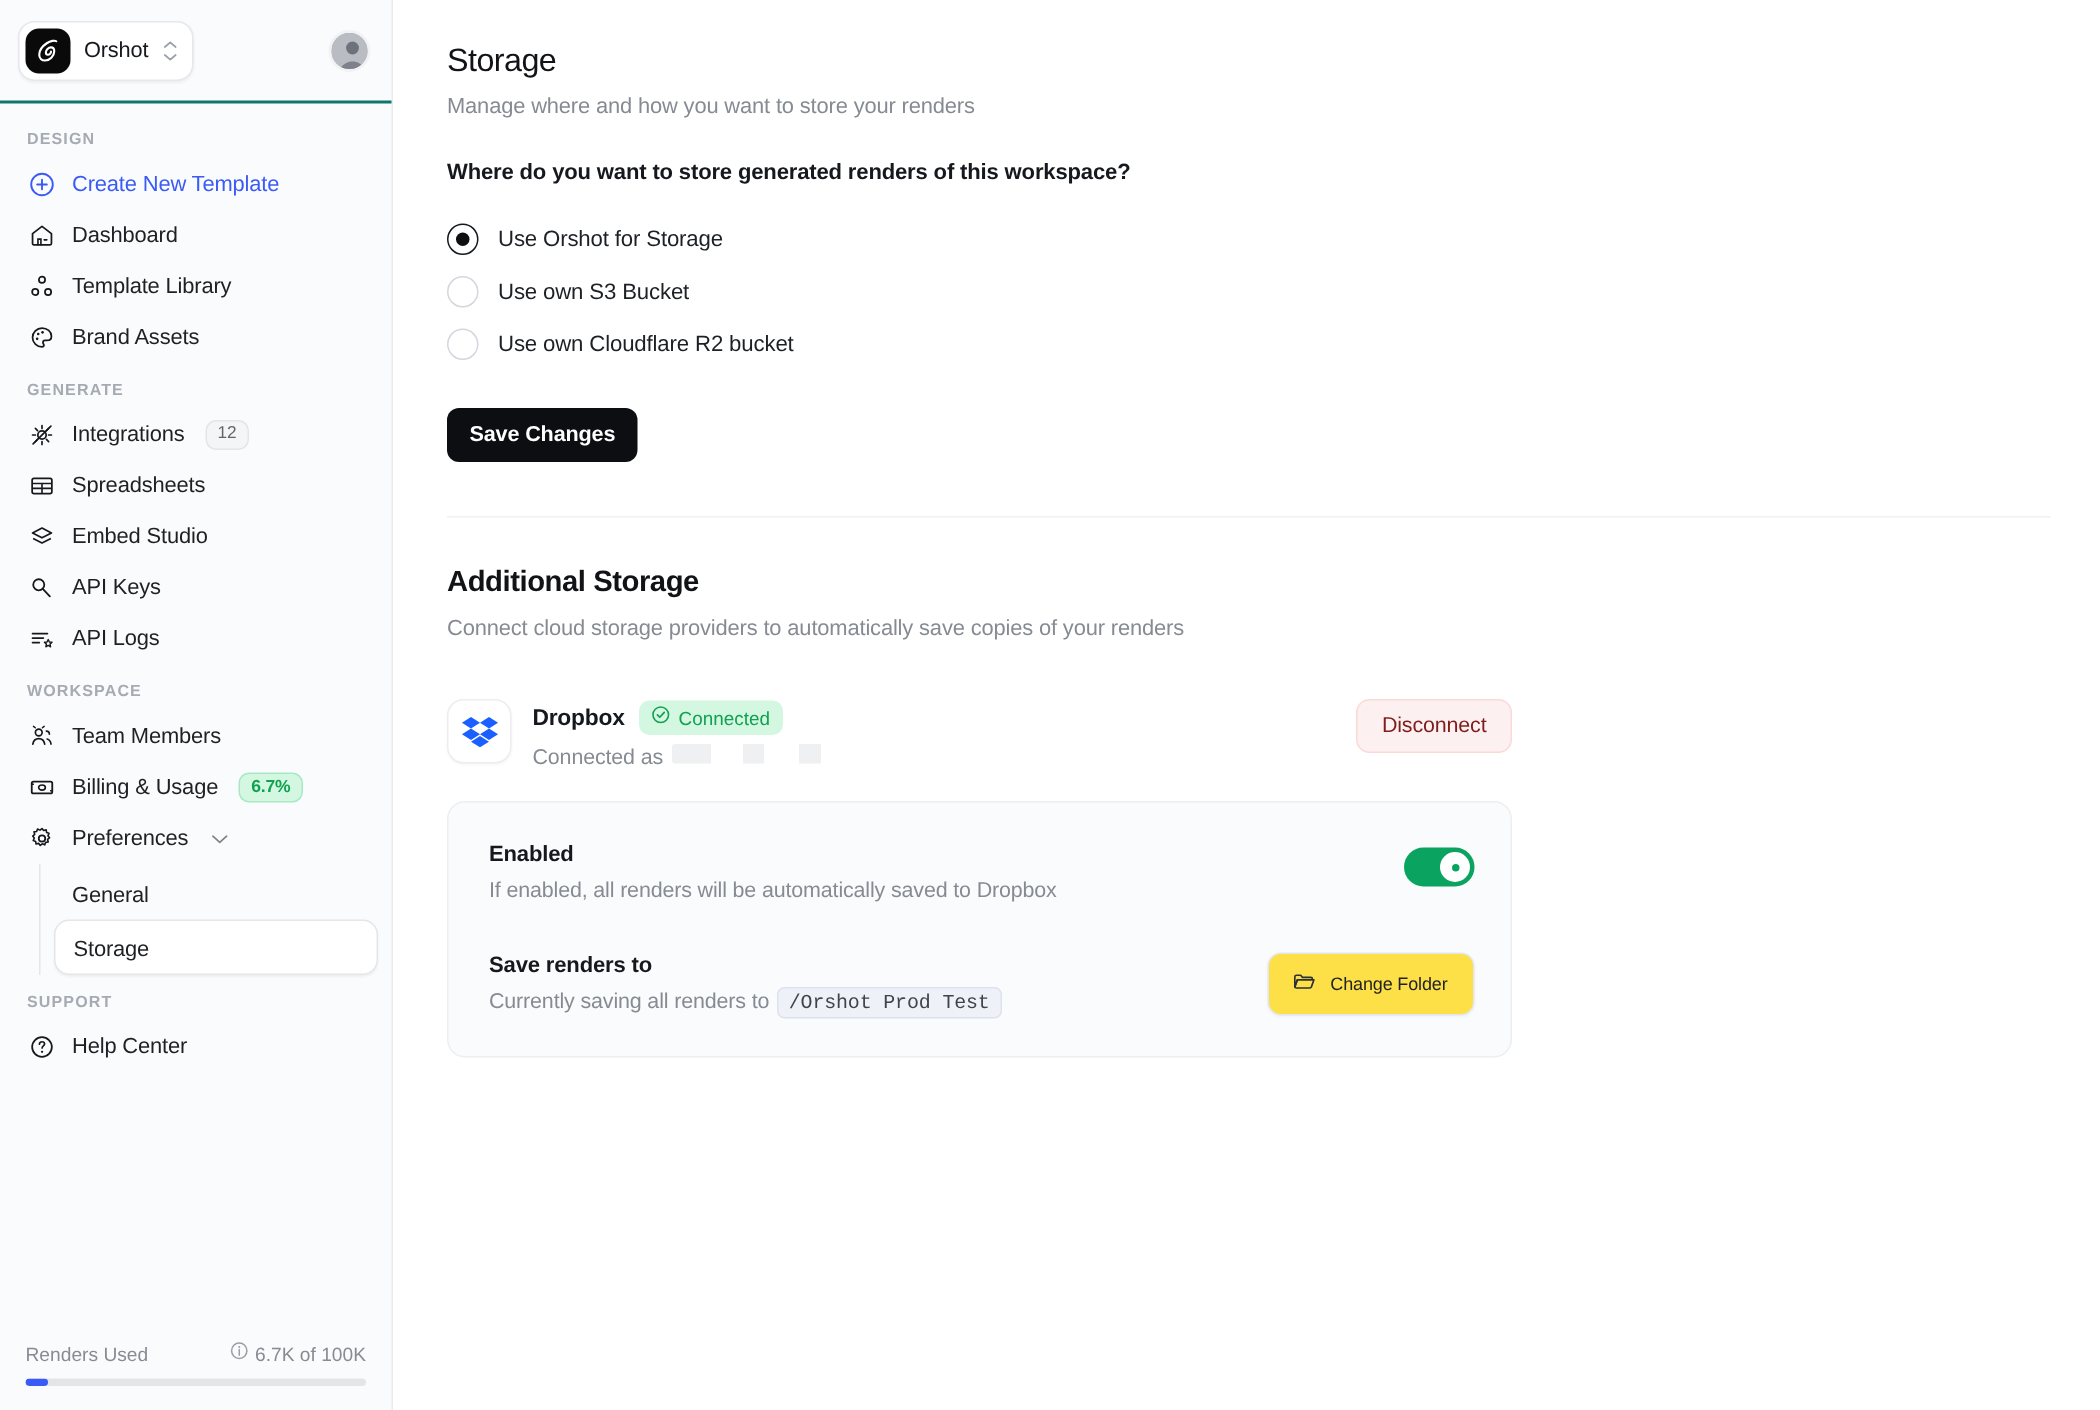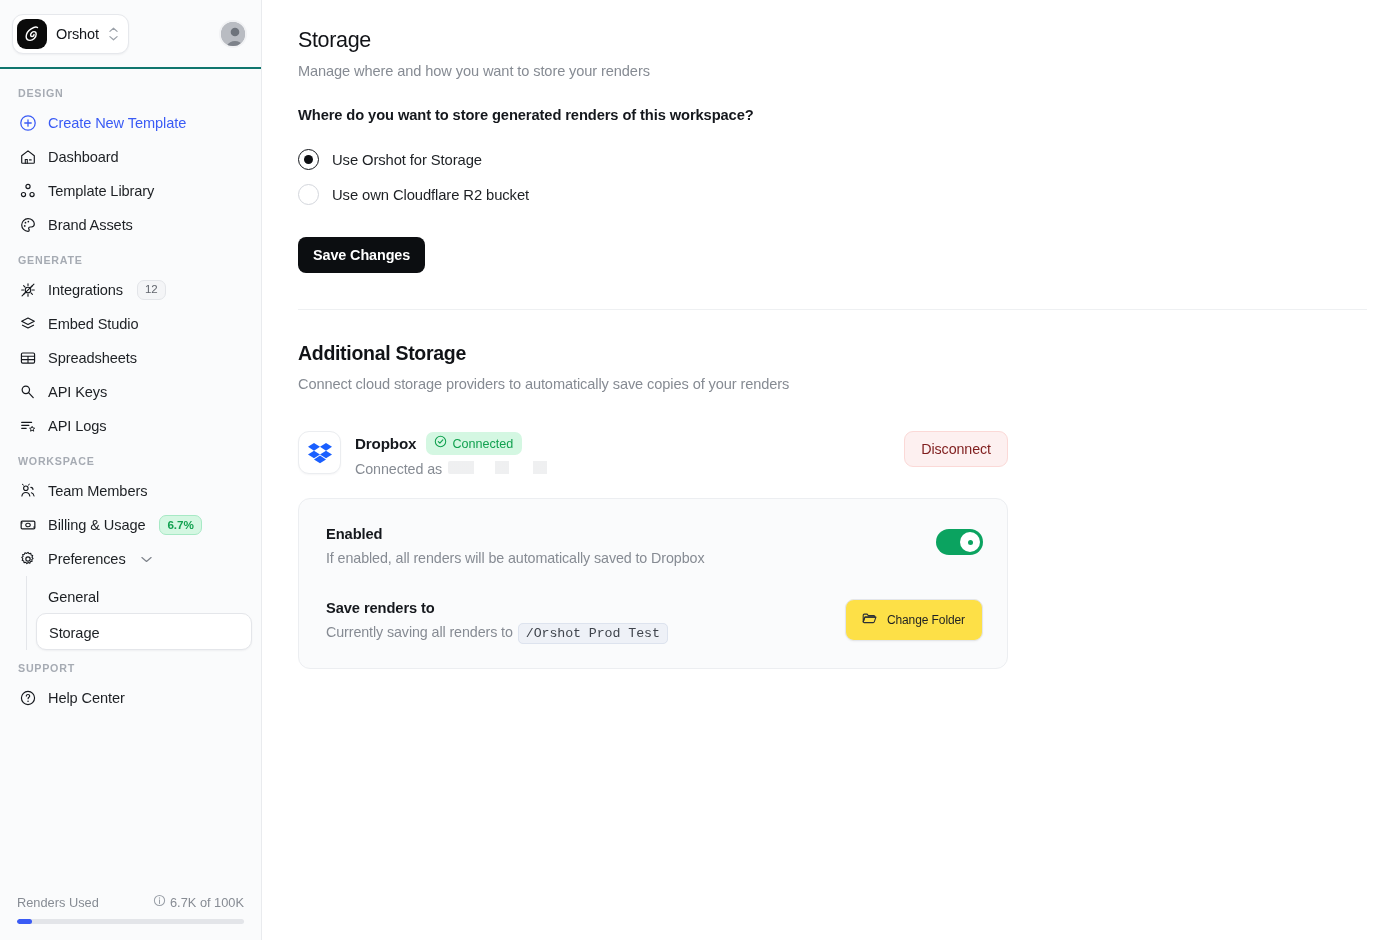--- a/index.html
+++ b/index.html
@@ -294,35 +294,35 @@
               <path d="M3.4 16.6L16.6 3.4" stroke="#15181d" stroke-width="1.25" stroke-linecap="round"></path>
             </svg>
         </span>
         <span>Integrations</span>
         <span class="badge-count">12</span>
       </div>
 
       <div class="nav-item">
         <span class="ico">
           <svg width="18" height="18" viewBox="0 0 20 20" fill="none">
+              <rect x="2.7" y="4.4" width="14.6" height="11.2" rx="1.4" stroke="#15181d" stroke-width="1.3"></rect>
+              <path d="M2.7 8.1h14.6M2.7 11.8h14.6M10 8.1v7.5" stroke="#15181d" stroke-width="1.2"></path>
+            </svg>
+        </span>
+        <span>Spreadsheets</span>
+      </div>
+
+      <div class="nav-item">
+        <span class="ico">
+          <svg width="18" height="18" viewBox="0 0 20 20" fill="none">
               <path d="M10 3.4l7 3.6-7 3.6-7-3.6 7-3.6z" stroke="#15181d" stroke-width="1.3" stroke-linejoin="round"></path>
               <path d="M3.4 11.1L10 14.4l6.6-3.3" stroke="#15181d" stroke-width="1.3" stroke-linejoin="round"></path>
             </svg>
         </span>
         <span>Embed Studio</span>
-      </div>
-
-      <div class="nav-item">
-        <span class="ico">
-          <svg width="18" height="18" viewBox="0 0 20 20" fill="none">
-              <rect x="2.7" y="4.4" width="14.6" height="11.2" rx="1.4" stroke="#15181d" stroke-width="1.3"></rect>
-              <path d="M2.7 8.1h14.6M2.7 11.8h14.6M10 8.1v7.5" stroke="#15181d" stroke-width="1.2"></path>
-            </svg>
-        </span>
-        <span>Spreadsheets</span>
       </div>
 
       <div class="nav-item">
         <span class="ico">
           <svg width="18" height="18" viewBox="0 0 20 20" fill="none">
               <circle cx="7.6" cy="7.6" r="4.1" stroke="#15181d" stroke-width="1.35"></circle>
               <path d="M10.6 10.6l5.2 5.6" stroke="#15181d" stroke-width="1.35" stroke-linecap="round"></path>
             </svg>
         </span>
         <span>API Keys</span>
@@ -426,20 +426,24 @@
 
     <h1 class="page-title">Storage</h1>
     <div class="page-sub">Manage where and how you want to store your renders</div>
 
     <div class="q-label">Where do you want to store generated renders of this workspace?</div>
 
     <div class="radios">
       <label class="radio-row">
         <span class="radio sel"></span>
         <span class="radio-lbl">Use Orshot for Storage</span>
+      </label>
+      <label class="radio-row">
+        <span class="radio"></span>
+        <span class="radio-lbl">Use own S3 Bucket</span>
       </label>
       <label class="radio-row">
         <span class="radio"></span>
         <span class="radio-lbl">Use own Cloudflare R2 bucket</span>
       </label>
     </div>
 
     <button class="btn-dark">Save Changes</button>
 
     <div class="divider"></div>

